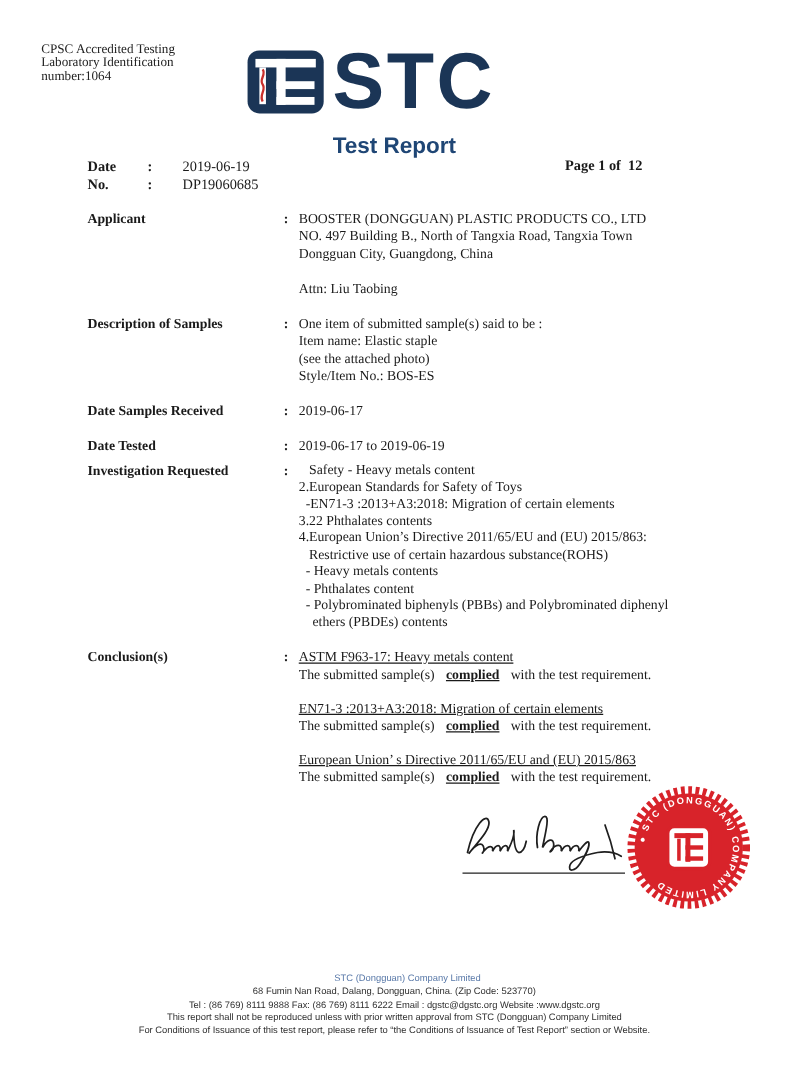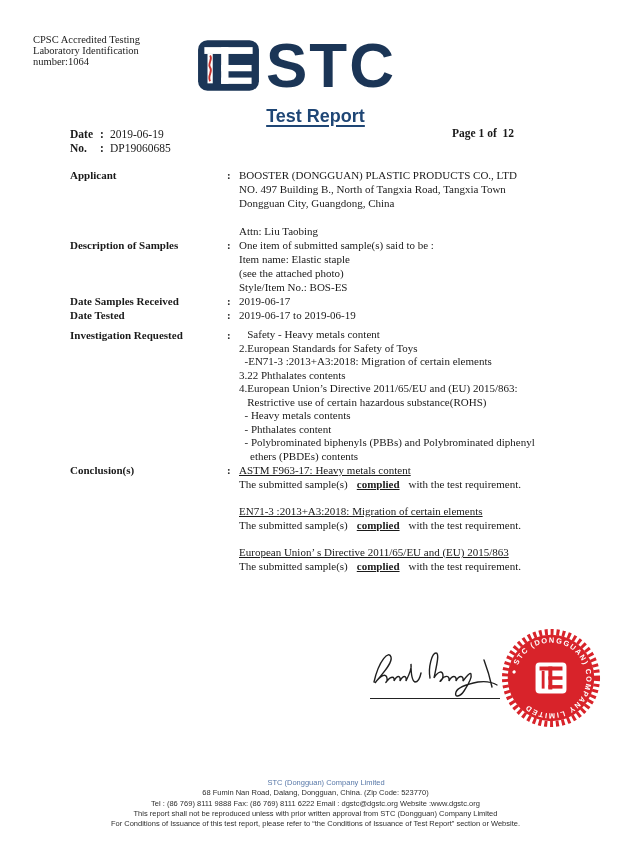--- a/index.html
+++ b/index.html
@@ -14,29 +14,29 @@
   .logo-text{
     font-family:"Liberation Sans","DejaVu Sans",sans-serif;font-weight:900;
     font-size:62px;line-height:55px;color:#1b3556;letter-spacing:2px;margin-left:6px;
     transform:scaleY(1.02);
   }
   .report-title{
     position:absolute;left:0;top:106px;width:631px;text-align:center;
     font-family:"Liberation Sans","DejaVu Sans",sans-serif;font-weight:bold;font-size:18px;
     color:#1f4675;
   }
-  .report-title span{text-decoration:underline;text-decoration-thickness:2px;text-underline-offset:3px;}
+  .report-title span{text-decoration-thickness:2px;text-underline-offset:3px;}
   
   .meta{position:absolute;left:70px;top:127px;font-size:11.5px;line-height:14px;}
-  .meta-row{display:grid;grid-template-columns:30px 10px auto;}
+  .meta-row{display:grid;grid-template-columns:30px 10px auto;gap:18px;}
   .meta-label{font-weight:bold;}
   .page-info{position:absolute;left:452px;top:127px;font-weight:bold;font-size:11.5px;white-space:pre;}
   
   .fields{position:absolute;left:70px;top:168px;width:522px;font-size:11px;}
-  .frow{display:grid;grid-template-columns:157px 12px 1fr;}
+  .frow{display:grid;grid-template-columns:157px 12px 1fr;margin-top:14px;}
   .frow:first-child{margin-top:0;}
   .frow.tight{margin-top:6px;}
   .frow.conc{}
   .flabel{font-weight:bold;line-height:14px;}
   .fcolon{font-weight:bold;line-height:14px;}
   .fvalue{line-height:14px;}
   .pline{min-height:14px;white-space:pre;}
   .inv .pline{line-height:13.5px;min-height:13.5px;}
   .conc-item{margin-bottom:13px;}
   .conc-heading{text-decoration:underline;}

